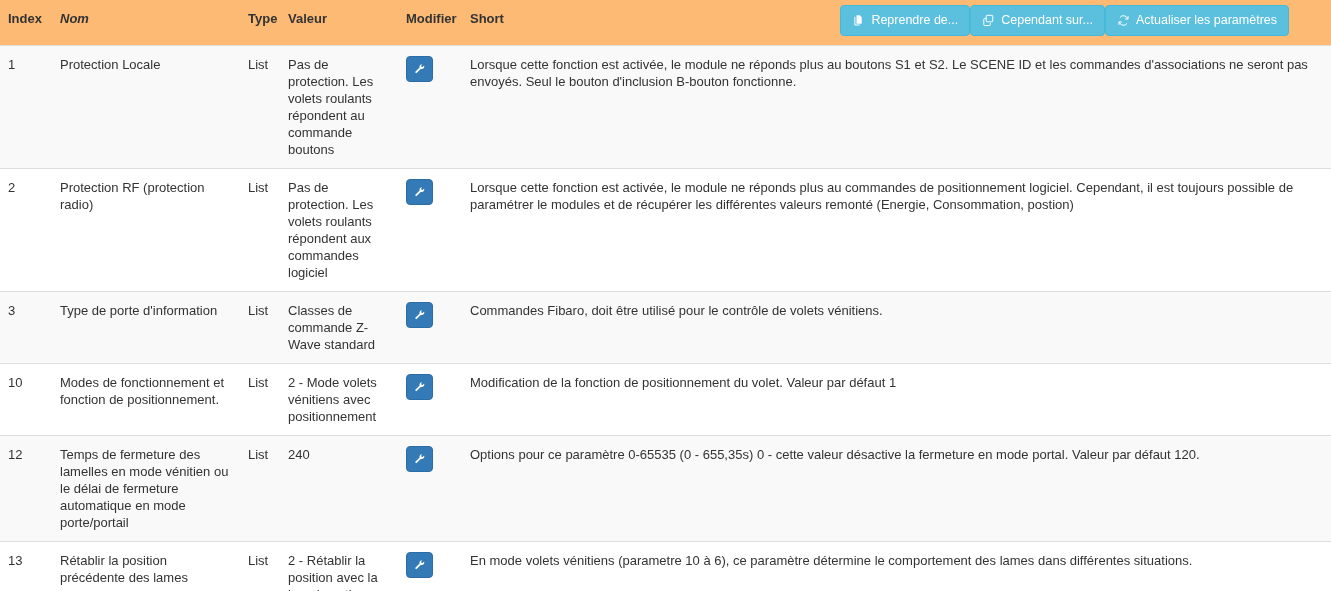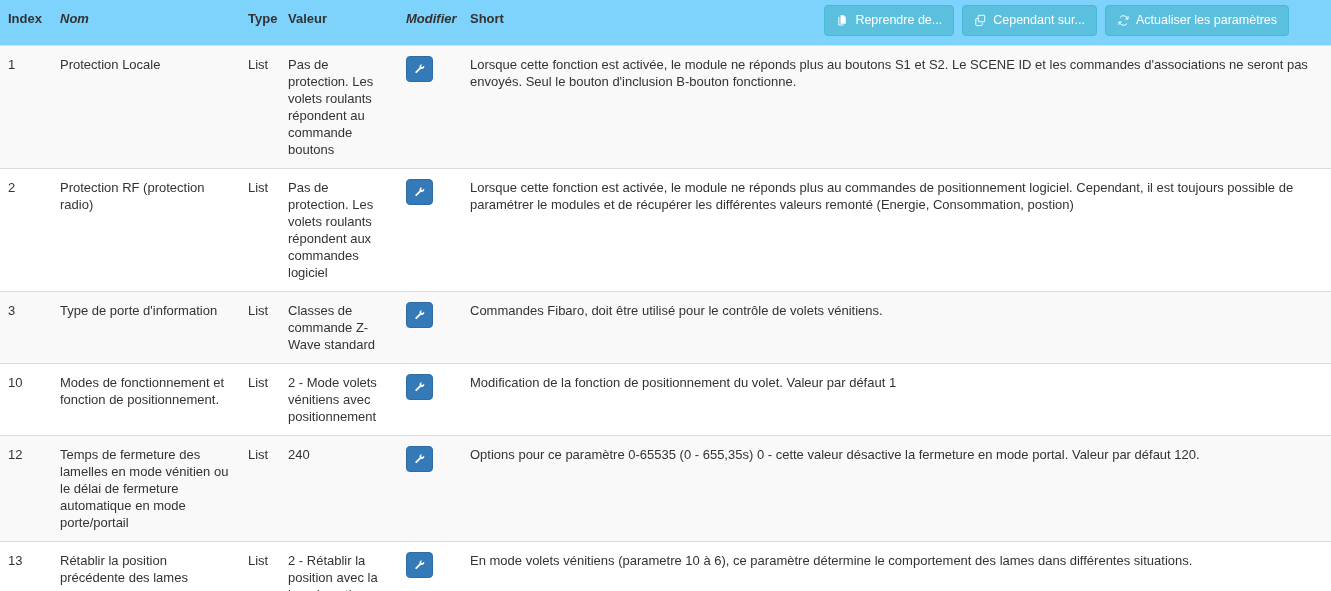--- a/index.html
+++ b/index.html
@@ -26,38 +26,37 @@
 
   
   .params-table thead th {
     text-align: left;
     vertical-align: top;
     font-weight: bold;
     font-size: 13px;
     color: #333333;
     padding: 11px 8px 13px 8px;
     border-bottom: 1px solid #dddddd;
-    background: #7dd3fc;
+    background: #fdba74;
     position: relative;
     height: 45px;
   }
   th.col-index { width: 52px;  padding-left: 14px; }
   th.col-nom   { width: 188px; font-style: italic; }
   th.col-type  { width: 40px;  }
   th.col-val   { width: 118px; }
-  th.col-mod   { width: 64px; font-style: italic;  }
+  th.col-mod   { width: 64px;  }
   th.col-aide  { width: auto;  }
 
   
   .toolbar {
     position: absolute;
     top: 5px;
     right: 42px;
     display: flex;
-    gap: 8px;
     white-space: nowrap;
   }
   .btn {
     display: inline-flex;
     align-items: center;
     gap: 6px;
     background: #5bc0de;
     border: 1px solid #46b8da;
     border-radius: 4px;
     color: #ffffff;

